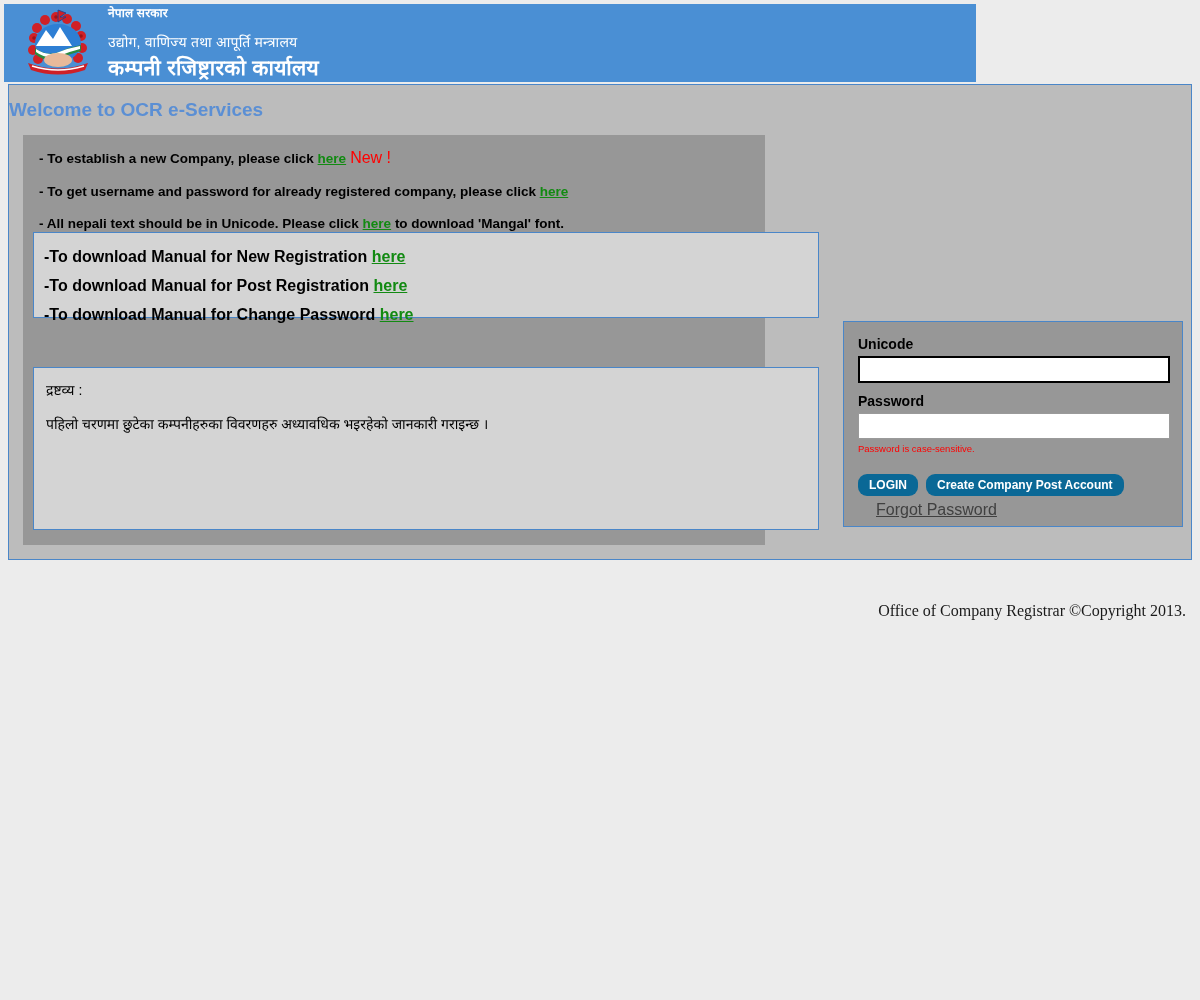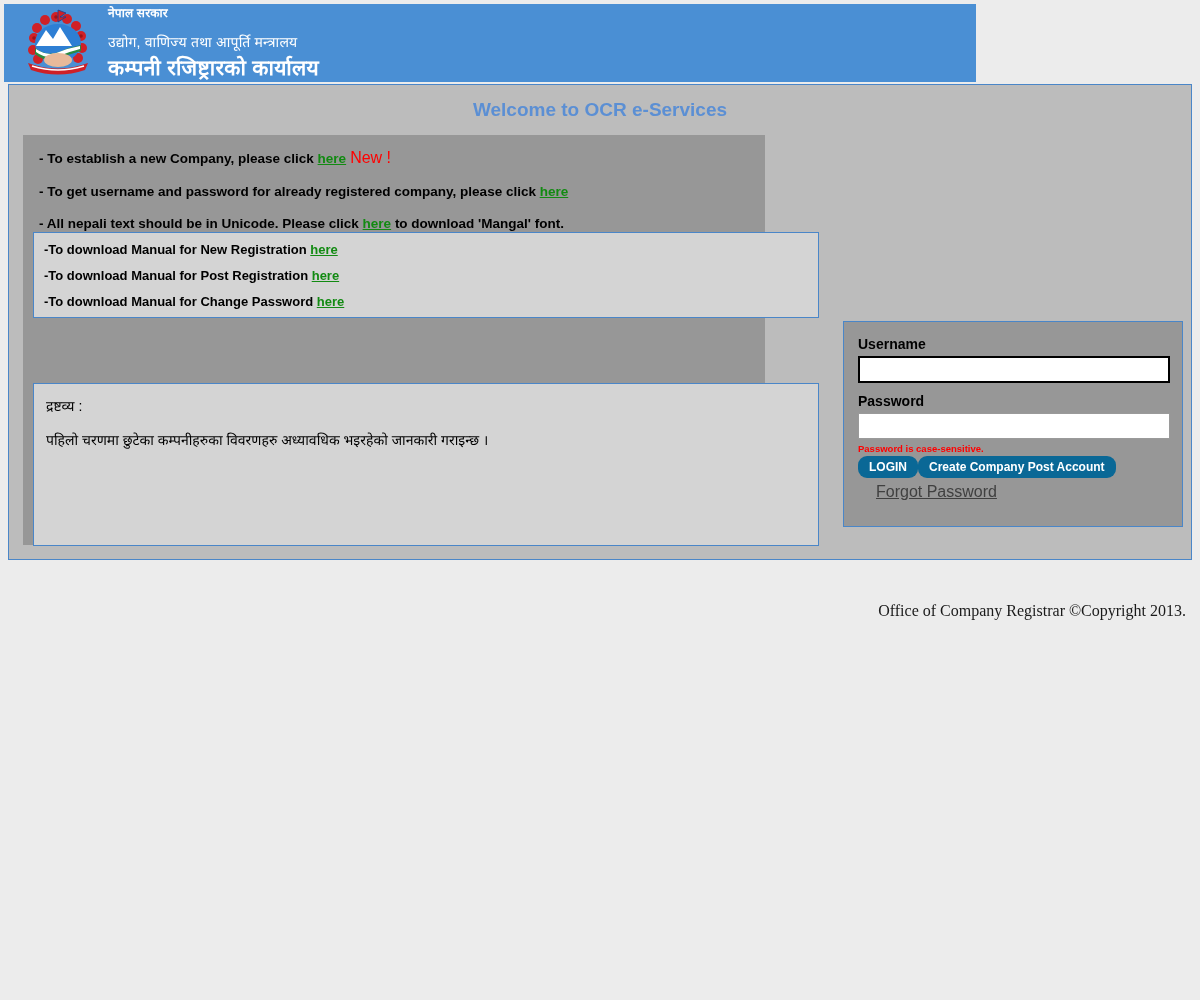--- a/index.html
+++ b/index.html
@@ -59,21 +59,20 @@
     position: absolute;
     left: 8px;
     top: 84px;
     width: 1184px;
     height: 476px;
     background: #bcbcbc;
     border: 1px solid #4a86c8;
   }
 
   .page-title {
-    text-align: center;
     color: #5b8fd4;
     font-size: 19px;
     font-weight: bold;
     padding-top: 14px;
   }
 
   
   .content-block {
     position: absolute;
     left: 14px;
@@ -111,38 +110,38 @@
     position: absolute;
     left: 10px;
     top: 97px;
     width: 786px;
     height: 86px;
     background: #d4d4d4;
     border: 1px solid #4a86c8;
     padding: 9px 0 0 10px;
   }
   .manual-line {
-    font-size: 13px;
+    font-size: 16px;
     font-weight: bold;
     color: #000;
     margin-bottom: 11px;
     white-space: nowrap;
+    margin-top: 6px;
   }
 
   
   .notice-box {
     position: absolute;
     left: 10px;
     top: 232px;
     width: 786px;
     height: 163px;
     background: #d4d4d4;
     border: 1px solid #4a86c8;
     padding: 12px 0 0 12px;
-    margin-top: 16px;
   }
   .notice-title {
     font-size: 14px;
     color: #000;
     margin-bottom: 15px;
   }
   .notice-body {
     font-size: 14px;
     color: #000;
   }
@@ -177,25 +176,25 @@
     outline: none;
   }
   .text-input.thin {
     border: 1px solid #9a9a9a;
     height: 26px;
     margin-bottom: 4px;
   }
   .pw-hint {
     color: #ff0000;
     font-size: 9.5px;
-    margin-bottom: 2px;
-    font-weight: bold;
+    margin-bottom: 20px;
   }
   .btn-row {
     display: flex;
+    gap: 8px;
     align-items: center;
     margin-bottom: 5px;
   }
   .btn {
     background: #0a6896;
     color: #ffffff;
     border: none;
     border-radius: 9px;
     font-family: "Liberation Sans", sans-serif;
     font-size: 12px;
@@ -303,21 +302,21 @@
     </div>
 
     <div class="notice-box">
       <div class="notice-title">द्रष्टव्य :</div>
       <div class="notice-body">पहिलो चरणमा छुटेका कम्पनीहरुका विवरणहरु अध्यावधिक भइरहेको जानकारी गराइन्छ ।</div>
     </div>
 
   </div>
 
   <div class="login-panel">
-    <div class="field-label">Username</div>
+    <div class="field-label">Unicode</div>
     <input class="text-input" type="text" placeholder="" style="">
 
     <div class="field-label">Password</div>
     <input class="text-input thin" type="password" placeholder="" style="">
 
     <div class="pw-hint">Password is case-sensitive.</div>
 
     <div class="btn-row">
       <button class="btn">LOGIN</button>
       <button class="btn">Create Company Post Account</button>

